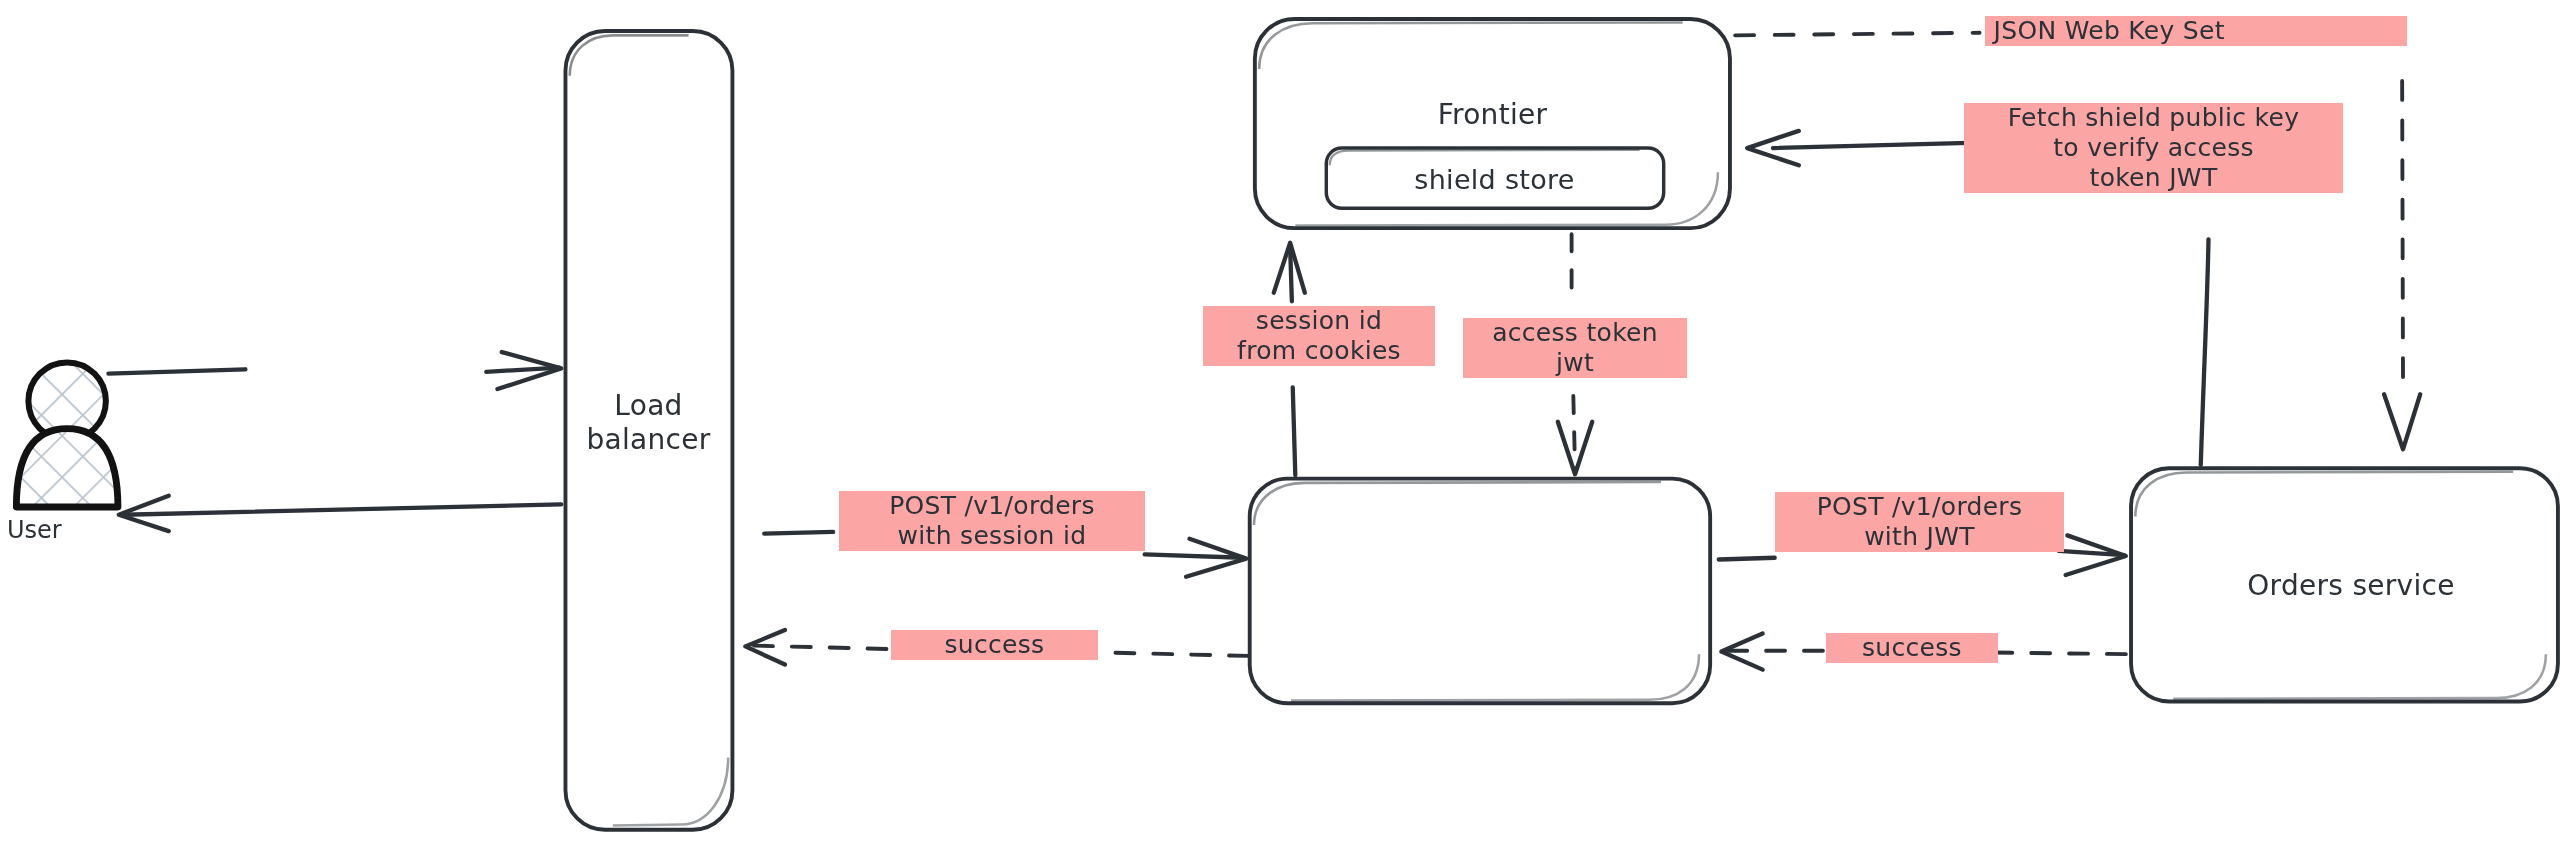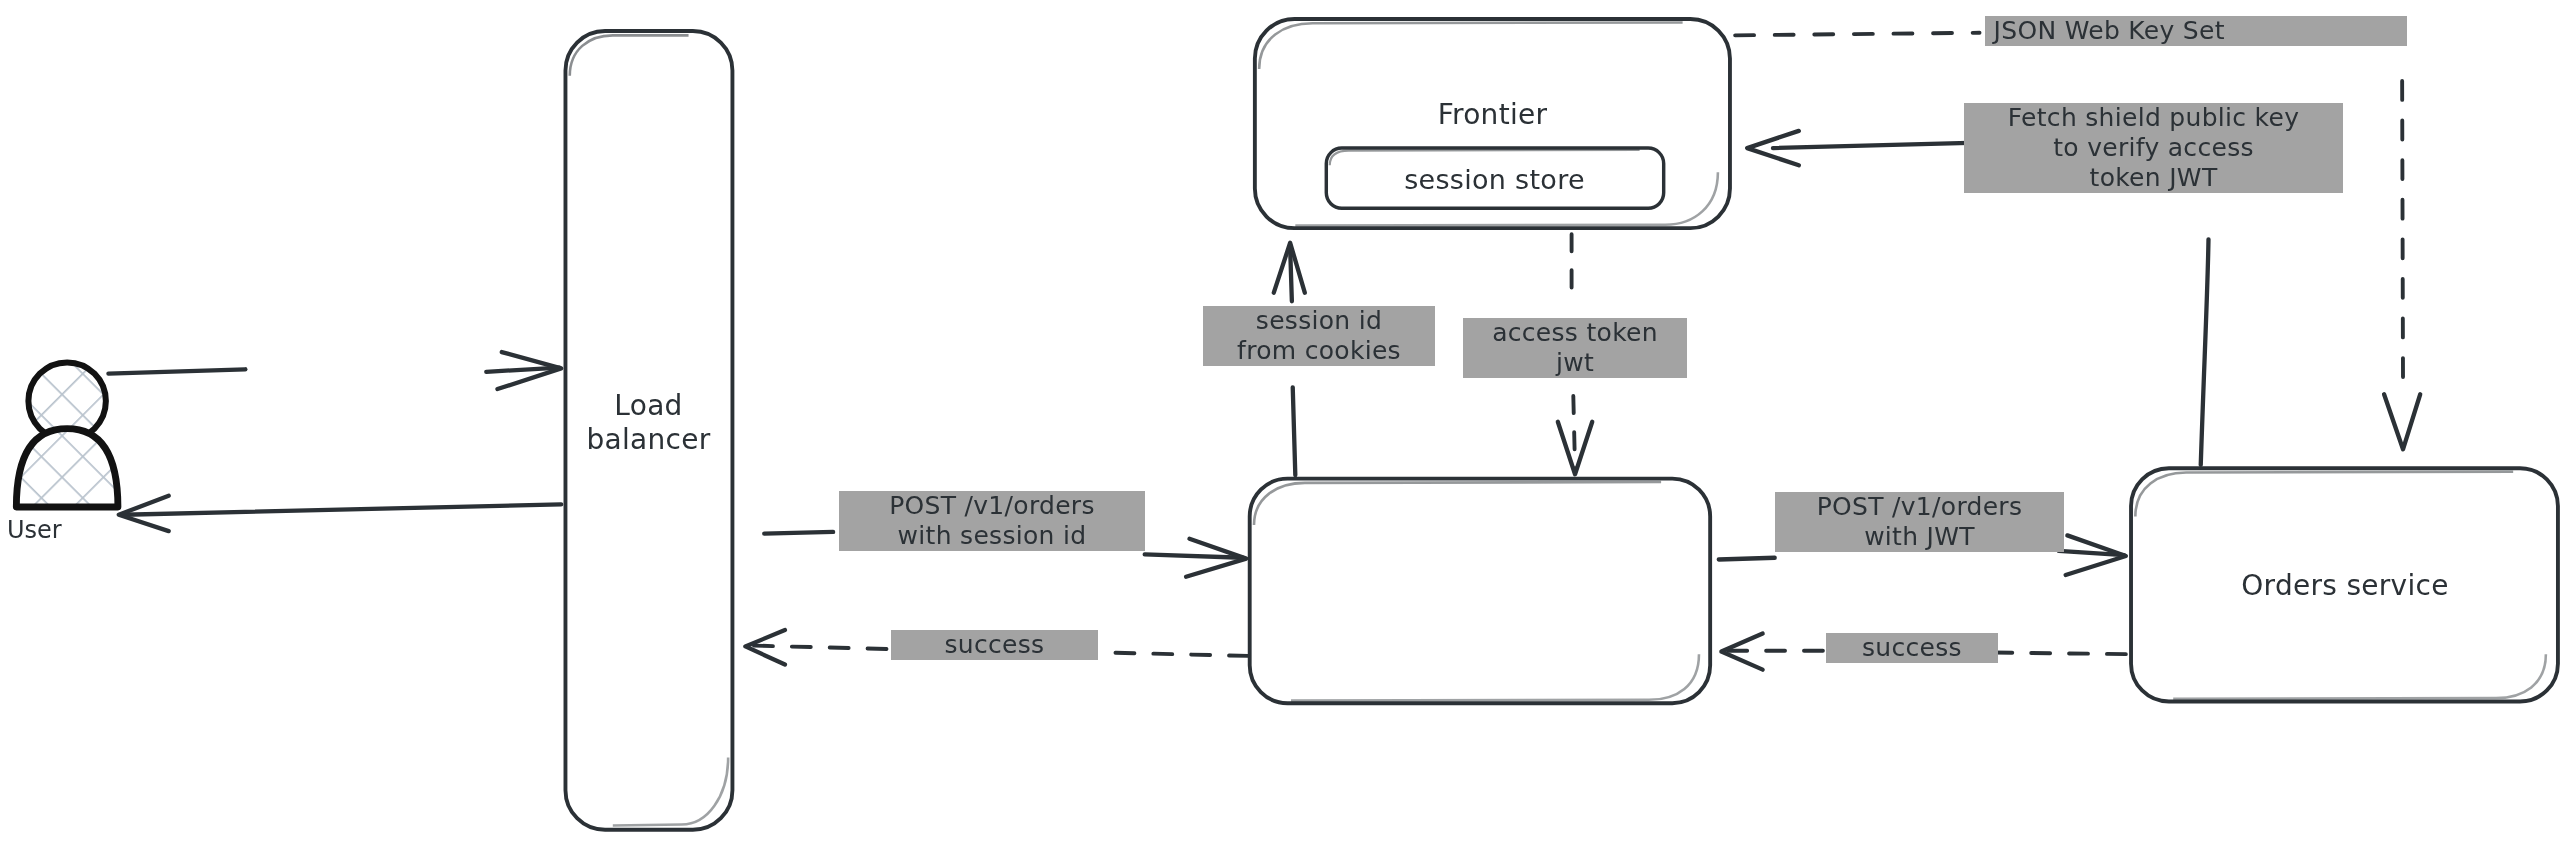--- a/index.html
+++ b/index.html
@@ -37,21 +37,21 @@
     pointer-events: none;
   }
   .edgeLabel {
     position: absolute;
     color: #2b3136;
     font-family: "DejaVu Sans", sans-serif;
     font-size: 25px;
     line-height: 1.20;
     text-align: center;
     white-space: pre-line;
-    background: #a3a3a3;
+    background: #fca5a5;
     letter-spacing: 0.3px;
     pointer-events: none;
   }
   .actorLabel {
     position: absolute;
     color: #2b3136;
     font-family: "DejaVu Sans", sans-serif;
     font-size: 24px;
     text-align: left;
   }
@@ -173,24 +173,24 @@
     </g>
   </svg>
 
   <div class="actorLabel" style="left:6.9px; top:516px; width:120px;">User</div>
 
   <div class="nodeLabel" style="left:565px; top:389px; width:167px;">Load
 balancer</div>
 
   <div class="nodeLabel" style="left:1255px; top:98px; width:475px;">Frontier</div>
 
-  <div class="nodeLabel" style="left:1326px; top:164px; width:337px; font-size:27px;">session store</div>
-
-
-  <div class="nodeLabel" style="left:2131px; top:569px; width:428px;">Orders service</div>
+  <div class="nodeLabel" style="left:1326px; top:164px; width:337px; font-size:27px;">shield store</div>
+
+
+  <div class="nodeLabel" style="left:2131px; top:569px; width:428px;padding-left:6px;">Orders service</div>
 
 
   <div class="edgeLabel" style="left:839px; top:491px; width:306px;">POST /v1/orders
 with session id</div>
 
   <div class="edgeLabel" style="left:891px; top:630px; width:207px;">success</div>
 
   <div class="edgeLabel" style="left:1203px; top:306px; width:232px;">session id
 from cookies</div>
 

